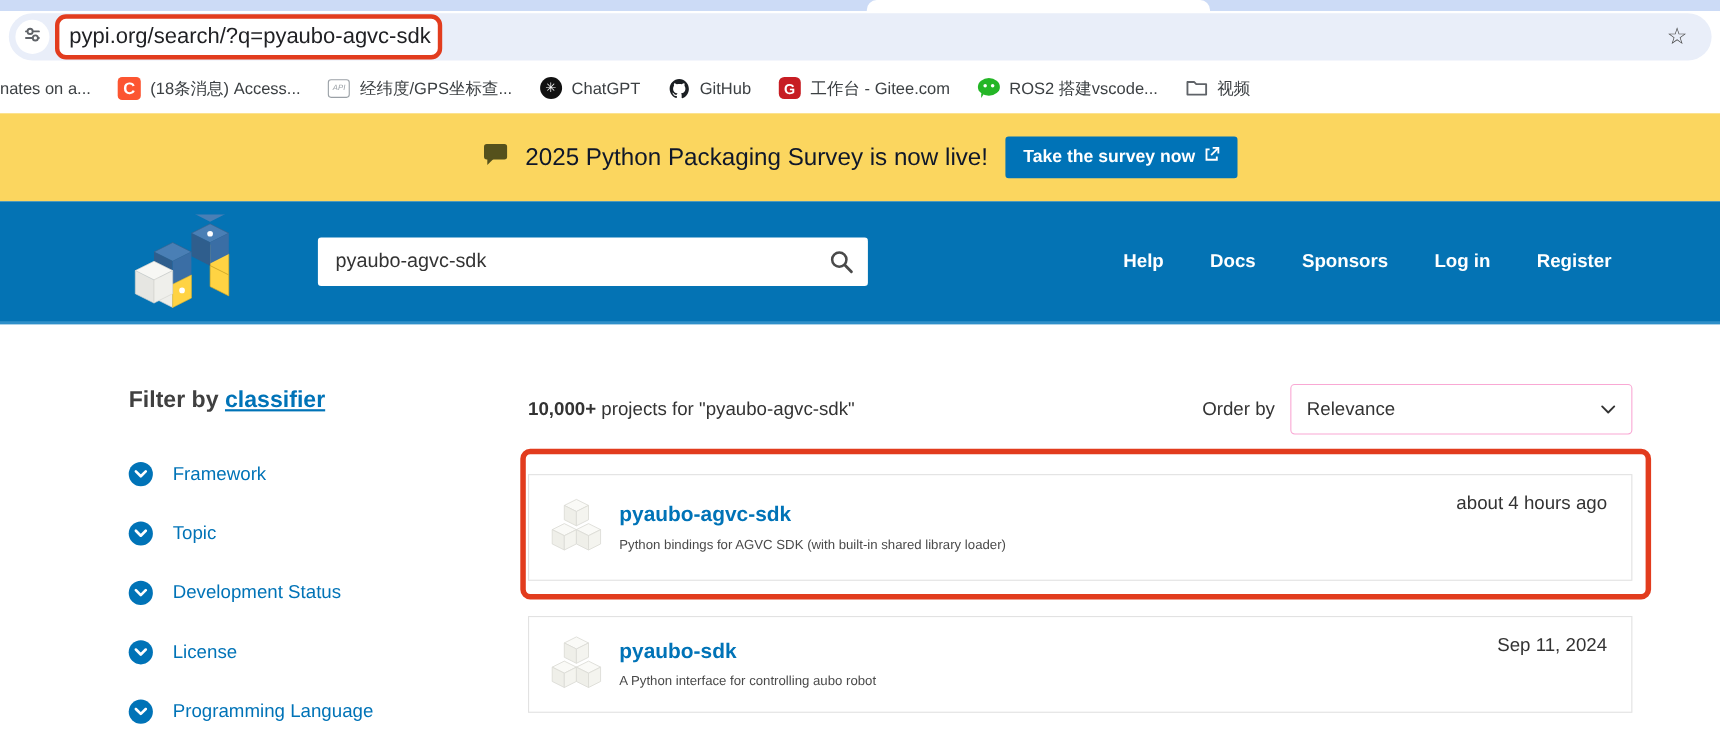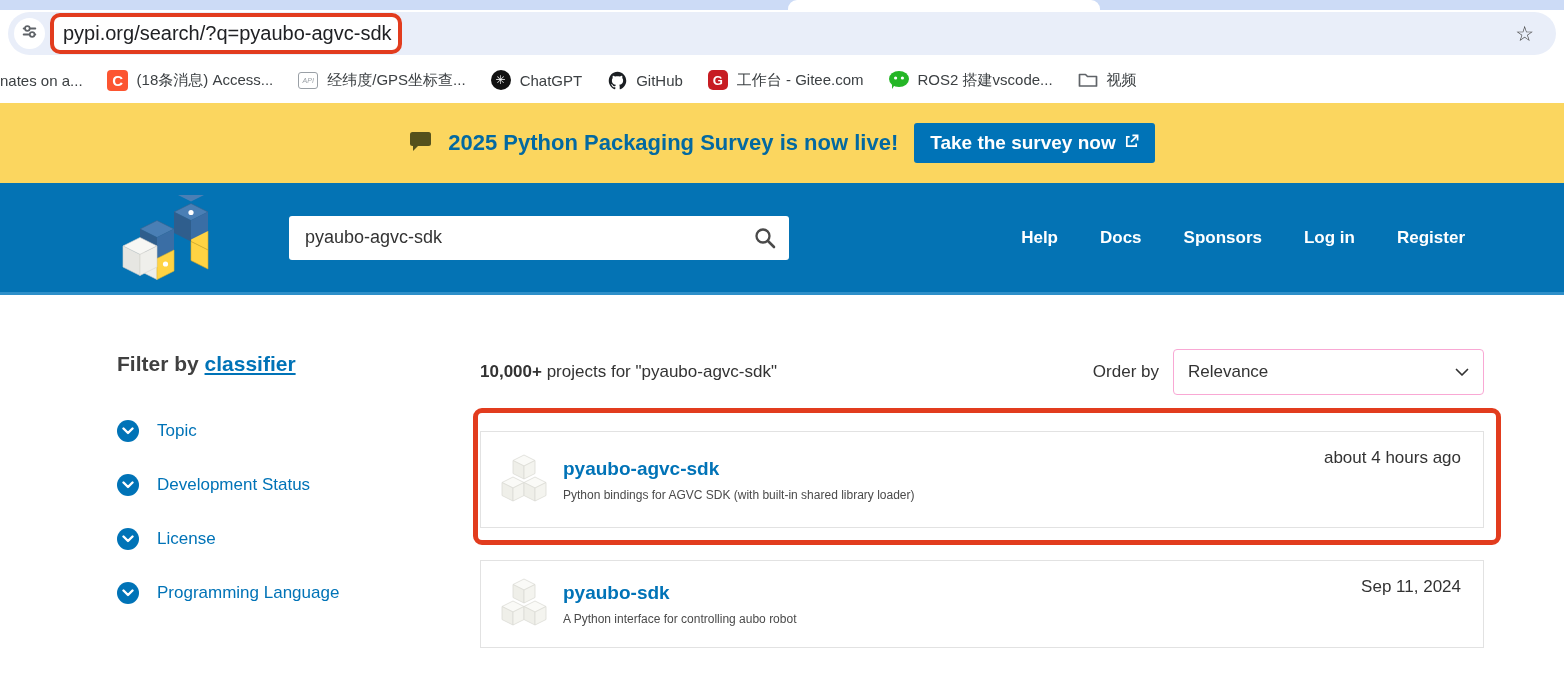--- a/index.html
+++ b/index.html
@@ -31,22 +31,22 @@
   .ic-api { width:20px; height:17px; border:1.6px solid #9aa0a6; border-radius:3px; color:#9aa0a6;
             font-size:7px; font-style:italic; display:flex; align-items:center; justify-content:center; }
   .ic-chatgpt { width:20px; height:20px; background:#111; border-radius:50%; color:#fff; font-size:12px;
                 display:flex; align-items:center; justify-content:center; }
   .ic-gitee { width:20px; height:20px; background:#c71d23; border-radius:5px; color:#fff; font-weight:bold;
               font-size:13px; display:flex; align-items:center; justify-content:center; }
 
   
   .banner { position:absolute; left:0; top:103px; width:1564px; height:80px; background:#fbd65f;
             display:flex; align-items:center; justify-content:center; gap:16px; }
-  .banner-text { font-size:22px; font-weight:bold; color:#0369a1; }
-  .banner-btn { background:#0073b7; color:#fff; font-weight:bold; font-size:19px; border:none;
+  .banner-text { font-size:22px; font-weight:normal; color:#0f172a; }
+  .banner-btn { background:#0073b7; color:#fff; font-weight:bold; font-size:16px; border:none;
                 border-radius:3px; padding:9px 16px; display:flex; align-items:center; gap:8px;
                 font-family:"Liberation Sans", sans-serif; cursor:pointer; }
 
   
   .site-header { position:absolute; left:0; top:183px; width:1564px; height:112px; background:#0473b4;
                  border-bottom:3px solid #2e8fc9; display:flex; align-items:center; }
   .logo { margin-left:113px; width:122px; height:86px; flex:0 0 auto; }
   .search-wrap { position:relative; margin-left:54px; }
   .search-input { width:500px; height:44px; border:none; border-radius:3px; background:#fff;
                   font-size:18px; color:#333; padding:0 48px 0 16px;
@@ -255,20 +255,28 @@
 
     <div class="filters">
       <h2><span>Filter by </span><a href="#">classifier</a></h2>
       <div class="filter-list">
         <div class="filter-row">
           <span class="chev-circle">
             <svg width="12" height="8" viewBox="0 0 12 8">
                 <polyline points="1.5,1.5 6,6 10.5,1.5" fill="none" stroke="#fff" stroke-width="2.4" stroke-linecap="round" stroke-linejoin="round"></polyline>
               </svg>
           </span>
+          <span class="filter-label">Framework</span>
+        </div>
+        <div class="filter-row">
+          <span class="chev-circle">
+            <svg width="12" height="8" viewBox="0 0 12 8">
+                <polyline points="1.5,1.5 6,6 10.5,1.5" fill="none" stroke="#fff" stroke-width="2.4" stroke-linecap="round" stroke-linejoin="round"></polyline>
+              </svg>
+          </span>
           <span class="filter-label">Topic</span>
         </div>
         <div class="filter-row">
           <span class="chev-circle">
             <svg width="12" height="8" viewBox="0 0 12 8">
                 <polyline points="1.5,1.5 6,6 10.5,1.5" fill="none" stroke="#fff" stroke-width="2.4" stroke-linecap="round" stroke-linejoin="round"></polyline>
               </svg>
           </span>
           <span class="filter-label">Development Status</span>
         </div>

